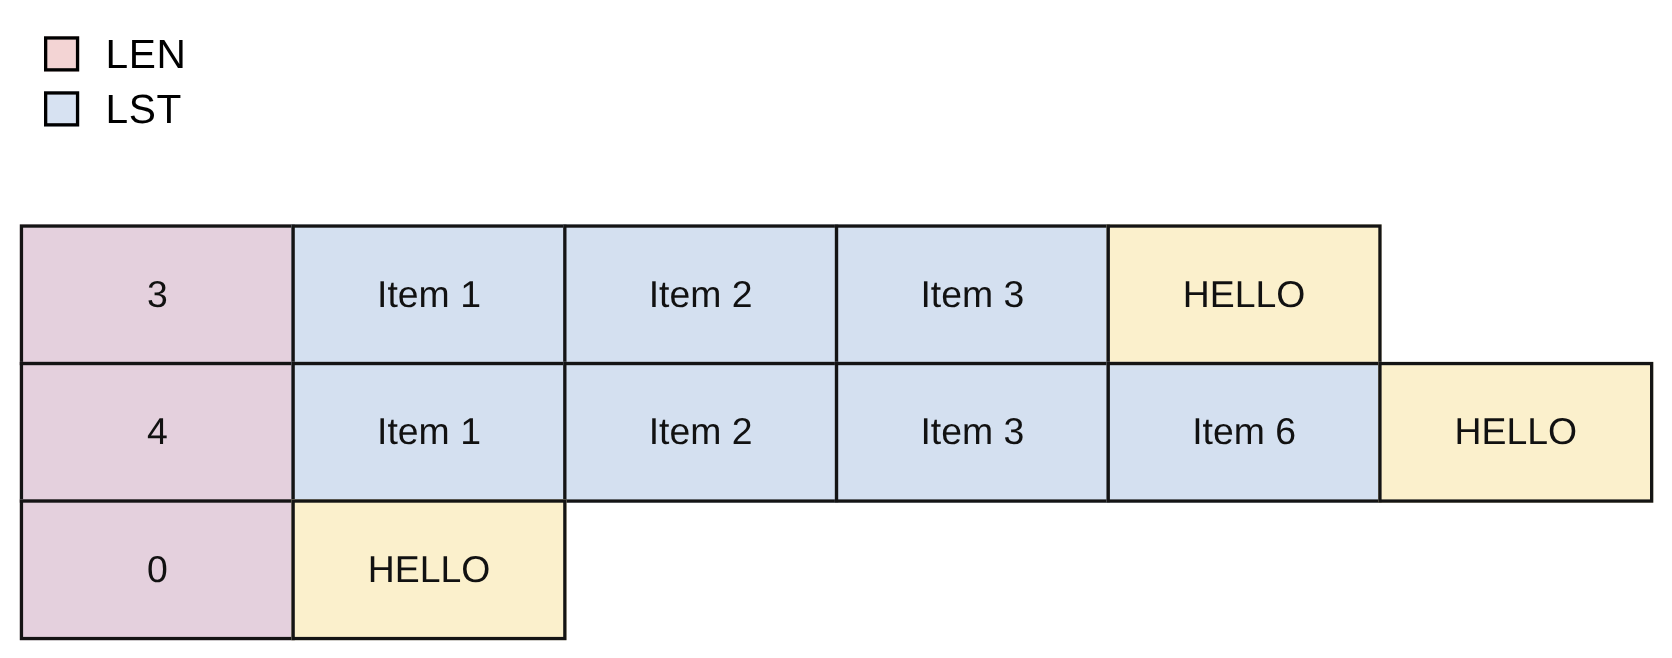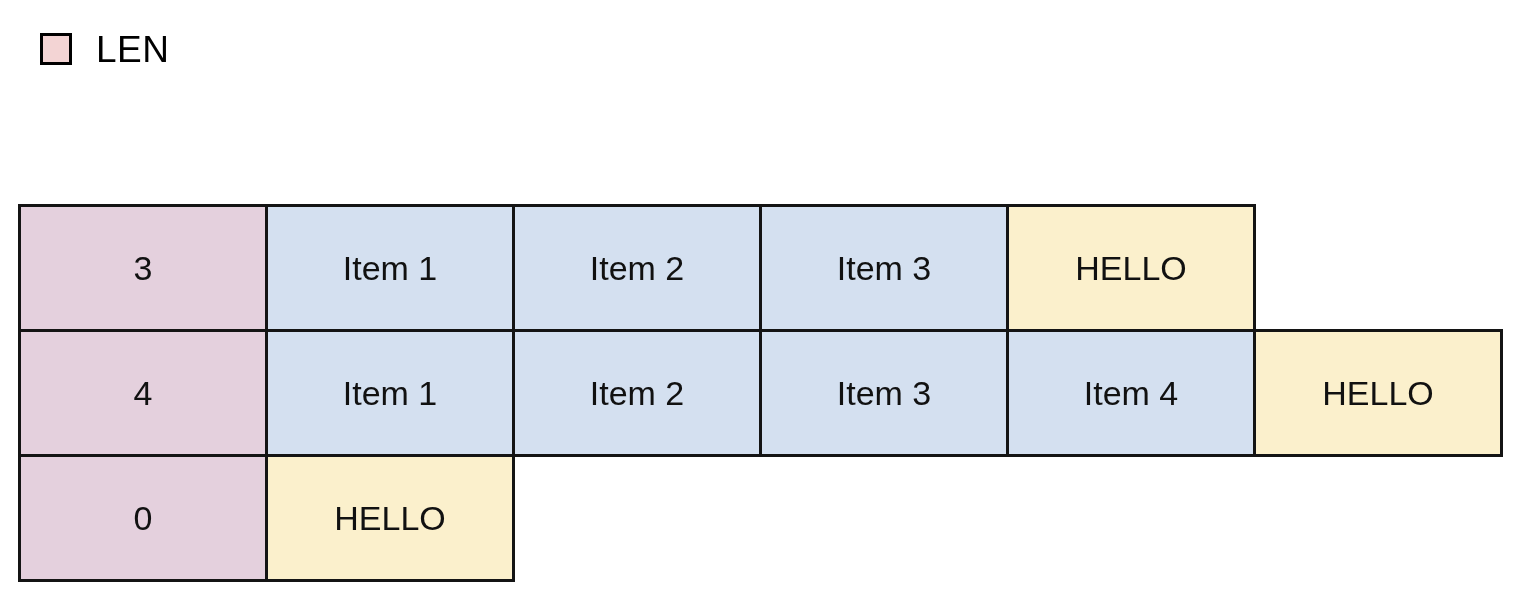--- a/index.html
+++ b/index.html
@@ -75,35 +75,39 @@
   .cell.w-std  { width: 250px; }
 </style>
 </head>
 <body>
 
 <div id="legend">
     <div class="legend-row">
       <span class="legend-swatch" style="background: rgb(243, 212, 212);"></span>
       <span class="legend-label">LEN</span>
     </div>
+    <div class="legend-row">
+      <span class="legend-swatch" style="background: rgb(215, 226, 242);"></span>
+      <span class="legend-label">LST</span>
+    </div>
   </div>
 
 <div id="table">
     <div class="trow">
       <div class="cell w-std" style="background: rgb(228, 208, 221);">3</div>
       <div class="cell w-std" style="background: rgb(212, 224, 240);">Item 1</div>
       <div class="cell w-std" style="background: rgb(212, 224, 240);">Item 2</div>
       <div class="cell w-std" style="background: rgb(212, 224, 240);">Item 3</div>
       <div class="cell w-std" style="background: rgb(251, 240, 204);">HELLO</div>
     </div>
     <div class="trow">
       <div class="cell w-std" style="background: rgb(228, 208, 221);">4</div>
       <div class="cell w-std" style="background: rgb(212, 224, 240);">Item 1</div>
       <div class="cell w-std" style="background: rgb(212, 224, 240);">Item 2</div>
       <div class="cell w-std" style="background: rgb(212, 224, 240);">Item 3</div>
-      <div class="cell w-std" style="background: rgb(212, 224, 240);">Item 4</div>
+      <div class="cell w-std" style="background: rgb(212, 224, 240);">Item 6</div>
       <div class="cell w-std" style="background: rgb(251, 240, 204);">HELLO</div>
     </div>
     <div class="trow">
       <div class="cell w-std" style="background: rgb(228, 208, 221);">0</div>
       <div class="cell w-std" style="background: rgb(251, 240, 204);">HELLO</div>
     </div>
   </div>
 
 </body></html>

